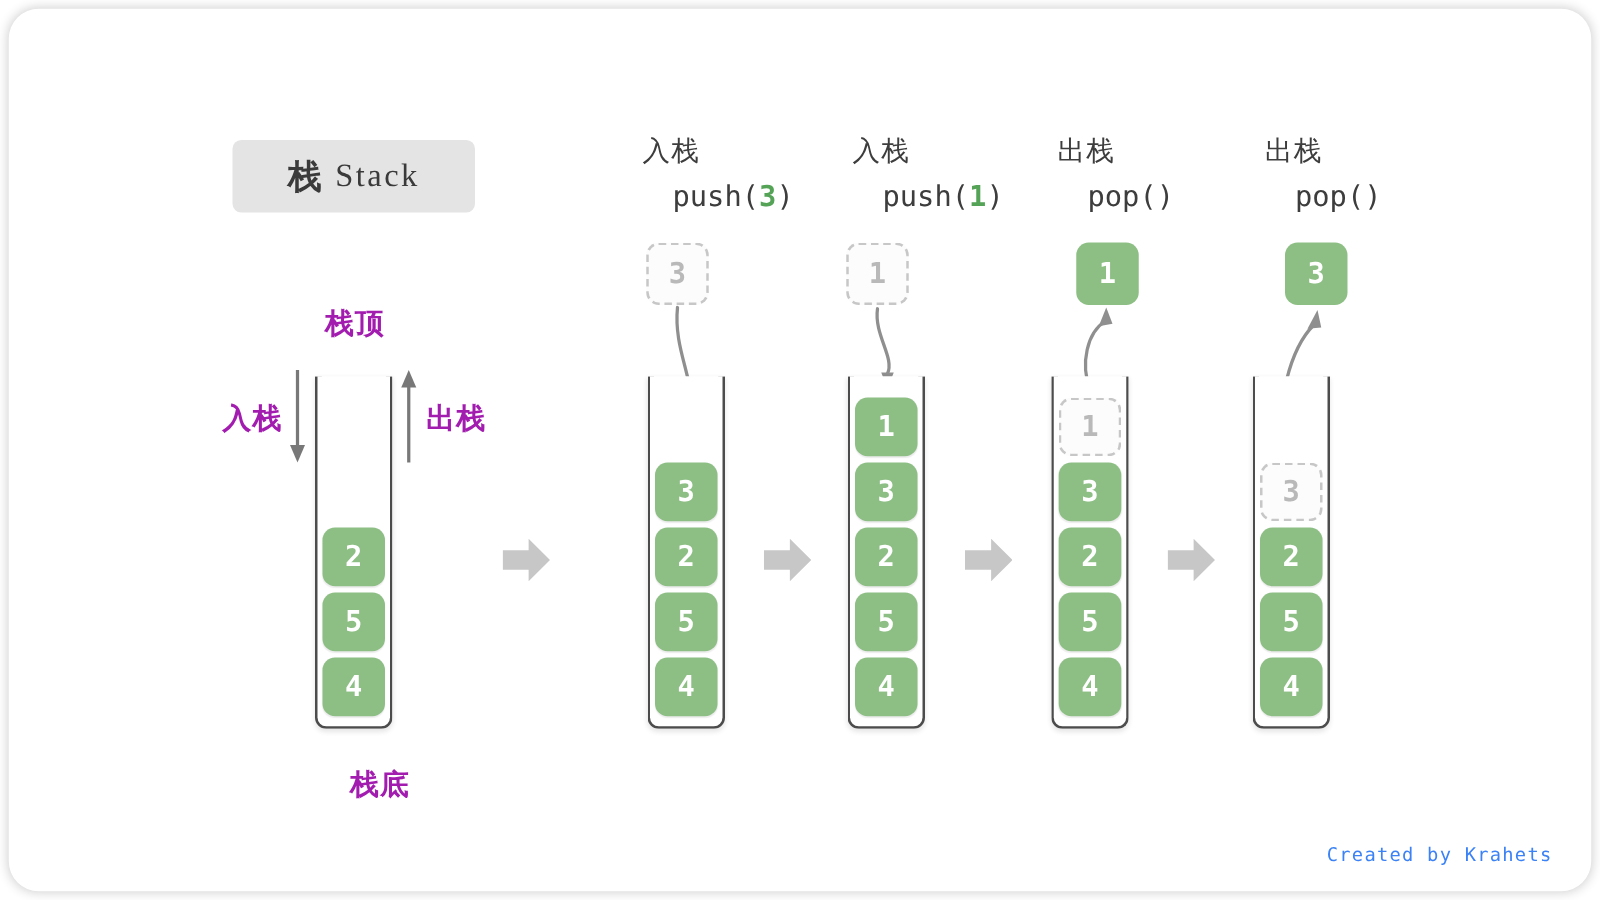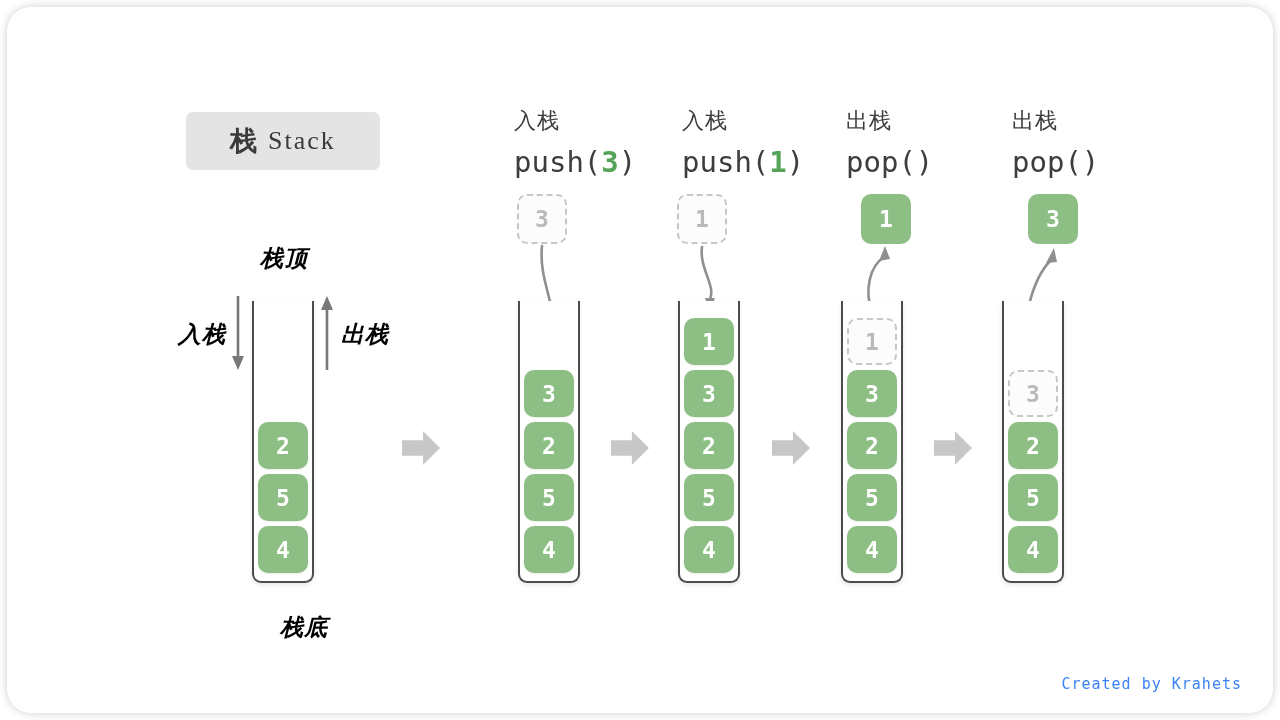--- a/index.html
+++ b/index.html
@@ -19,21 +19,21 @@
     position: absolute; left: 186px; top: 112px; width: 194px; height: 58px;
     background: #e4e4e4; border-radius: 7px;
     display: flex; align-items: center; justify-content: center; gap: 11px;
   }
   .title-zh { font-size: 27px; font-weight: 700; color: #3a3a3a; }
   .title-en { font-family: Liberation Serif, serif; font-size: 26px; color: #3a3a3a; letter-spacing: 2px; }
 
   
   .op-header { position: absolute; top: 106px; color: #3d3d3d; }
   .op-zh { font-size: 22px; font-weight: 500; margin-bottom: 9px; letter-spacing: 1px; }
-  .op-code { font-family: "DejaVu Sans Mono", monospace; font-size: 29px; }
+  .op-code { font-family: "DejaVu Sans Mono", monospace; font-size: 23px; margin-left: 24px; }
   .op-arg { color: #55a357; font-weight: 700; }
   .oph-2 { left: 514px; } .oph-3 { left: 682px; } .oph-4 { left: 846px; } .oph-5 { left: 1012px; }
 
   
   .float-box {
     position: absolute; top: 194px; width: 50px; height: 50px; border-radius: 10px;
     display: flex; align-items: center; justify-content: center;
     font-family: "DejaVu Sans Mono", monospace; font-size: 23px; font-weight: 700;
   }
   .float-dashed { border: 2px dashed #c7c7c7; background: #fcfcfc; color: #b9b9b9; }
@@ -52,21 +52,21 @@
     position: absolute; left: 4px; width: 50px; height: 47px; border-radius: 10px;
     background: #8dbf85; color: #ffffff;
     font-family: "DejaVu Sans Mono", monospace; font-size: 23px; font-weight: 700;
     display: flex; align-items: center; justify-content: center;
     box-shadow: 0 1px 1px rgba(0,0,0,0.08);
   }
   .cell.ghost { background: #fcfcfc; border: 2px dashed #c7c7c7; color: #b9b9b9; box-shadow: none; }
   .slot0 { top: 17px; } .slot1 { top: 69px; } .slot2 { top: 121px; } .slot3 { top: 173px; } .slot4 { top: 225px; }
 
   
-  .lbl { position: absolute; font-size: 23px; font-weight: 700; color: #000000; letter-spacing: 1px; font-style: italic; }
+  .lbl { position: absolute; font-size: 23px; font-weight: 700; color: #a21caf; letter-spacing: 1px; }
   .lbl-top    { left: 240px; top: 243px; width: 88px; text-align: center; }
   .lbl-bottom { left: 240px; top: 612px; width: 88px; text-align: right; }
   .lbl-push   { left: 178px; top: 319px; }
   .lbl-pop    { left: 341px; top: 319px; }
 
   
   .block-arrow {
     position: absolute; top: 431px; width: 38px; height: 34px; background: #c7c7c7;
     clip-path: polygon(0 27%, 55% 27%, 55% 0, 100% 50%, 55% 100%, 55% 73%, 0 73%);
   }

